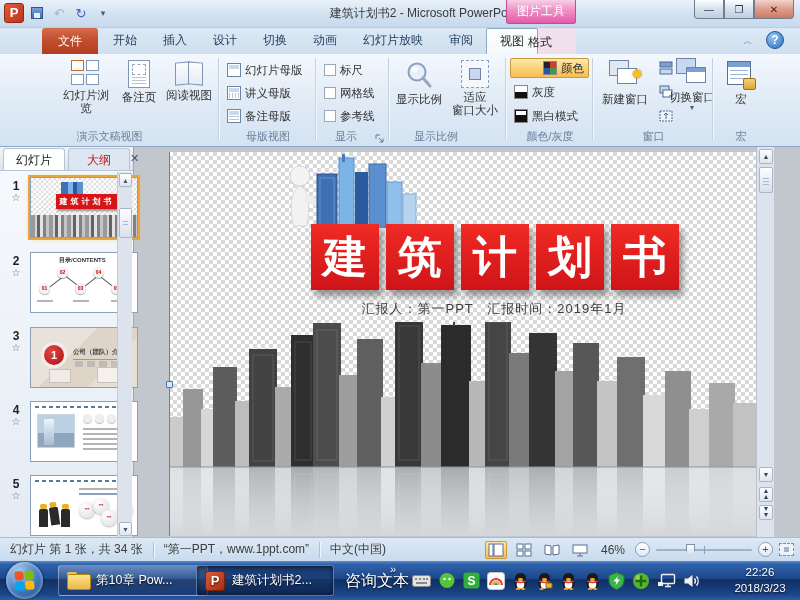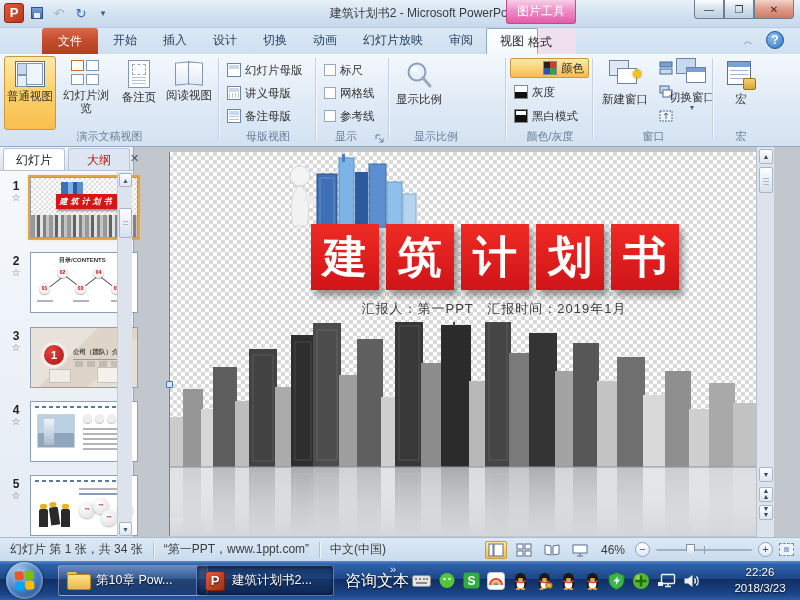--- a/index.html
+++ b/index.html
@@ -132,21 +132,21 @@
   .thumb-num .star { font-size:10px; color:#666; line-height:10px; }
   .thumb { width:108px; height:61px; background:#fff; border:1px solid #8aa0b8; position:relative; overflow:hidden; }
   .thumb.sel { outline:2px solid #e9a33f; outline-offset:0; box-shadow:0 0 5px #f3c268; }
   .checker { background-color:#fff; background-image:
       linear-gradient(45deg,#d9d9d9 25%,transparent 25%,transparent 75%,#d9d9d9 75%),
       linear-gradient(45deg,#d9d9d9 25%,transparent 25%,transparent 75%,#d9d9d9 75%);
     background-size:8px 8px; background-position:0 0,4px 4px; }
   .checker-sm { background-color:#fff; background-image:
       linear-gradient(45deg,#dcdcdc 25%,transparent 25%,transparent 75%,#dcdcdc 75%),
       linear-gradient(45deg,#dcdcdc 25%,transparent 25%,transparent 75%,#dcdcdc 75%);
-    background-size:5px 5px; background-position:0 0,2.5px 2.5px;font-style:italic; }
+    background-size:5px 5px; background-position:0 0,2.5px 2.5px; }
   .panel-scroll { position:absolute; right:1px; top:25px; bottom:0; width:15px; background:#dde3ec; border-left:1px solid #c2ccd9; }
   .pscroll-btn { position:absolute; left:1px; width:13px; height:14px; background:linear-gradient(#fdfdfe,#dfe6ef);
     border:1px solid #a9b6c6; border-radius:2px; font-size:7px; color:#4a5b70; text-align:center; line-height:13px; }
   .pscroll-thumb { position:absolute; left:1px; top:36px; width:13px; height:30px; background:linear-gradient(#fdfdfe,#d7e0ec);
     border:1px solid #a9b6c6; border-radius:2px; }
   .pscroll-thumb::after { content:""; position:absolute; left:3px; right:3px; top:12px; height:6px;
     background:repeating-linear-gradient(#aab8c9 0 1px,transparent 1px 3px); }
 
   
   .t2-title { position:absolute; left:28px; top:3px; font-size:6px; font-weight:bold; color:#333; }
@@ -292,26 +292,20 @@
       <div class="tab active">视图</div>
     </div>
     <div class="tab format">格式</div>
     <div class="ribbon-min"><span>︿</span></div>
     <div class="help-btn"><span>?</span></div>
   </div>
 
   <div class="ribbon">
 
     <div class="grp" style="left:2px;width:215px;">
-      <div class="bigbtn hl" style="left:2px;width:52px;">
-        <div class="ico-normal">
-            <span class="pane"></span>
-          </div>
-        <div class="lbl">普通视图</div>
-      </div>
       <div class="bigbtn" style="left:56px;width:56px;">
         <div class="ico-sorter">
             <span></span>
             <span></span>
             <span></span>
             <span></span>
           </div>
         <div class="lbl">幻灯片浏览</div>
       </div>
       <div class="bigbtn" style="left:114px;width:46px;">
@@ -367,20 +361,25 @@
     <div class="grp-sep" style="left:388px;"></div>
 
     <div class="grp" style="left:391px;width:90px;">
       <div class="bigbtn" style="left:2px;width:52px;">
         <svg class="ico-zoomglass" viewBox="0 0 30 30">
           <circle cx="13" cy="12" r="8.5" fill="#e8f1fb" stroke="#8aa0c0" stroke-width="2"></circle>
           <circle cx="10.5" cy="9.5" r="3" fill="#ffffff" opacity="0.8"></circle>
           <line x1="19" y1="18" x2="26" y2="26" stroke="#9aa8ba" stroke-width="3" stroke-linecap="round"></line>
         </svg>
         <div class="lbl">显示比例</div>
+      </div>
+      <div class="bigbtn" style="left:56px;width:56px;">
+        <div class="ico-fitwin"></div>
+        <div class="lbl"><span>适应</span><br>
+        <span>窗口大小</span></div>
       </div>
       <div class="grp-label">显示比例</div>
     </div>
     <div class="grp-sep" style="left:505px;"></div>
 
     <div class="grp" style="left:508px;width:84px;">
       <div class="smallrow hl" style="left:2px;top:4px;padding-left:32px;">
         <span class="mini-ico ico-color"></span>
         <span>颜色</span>
       </div>

